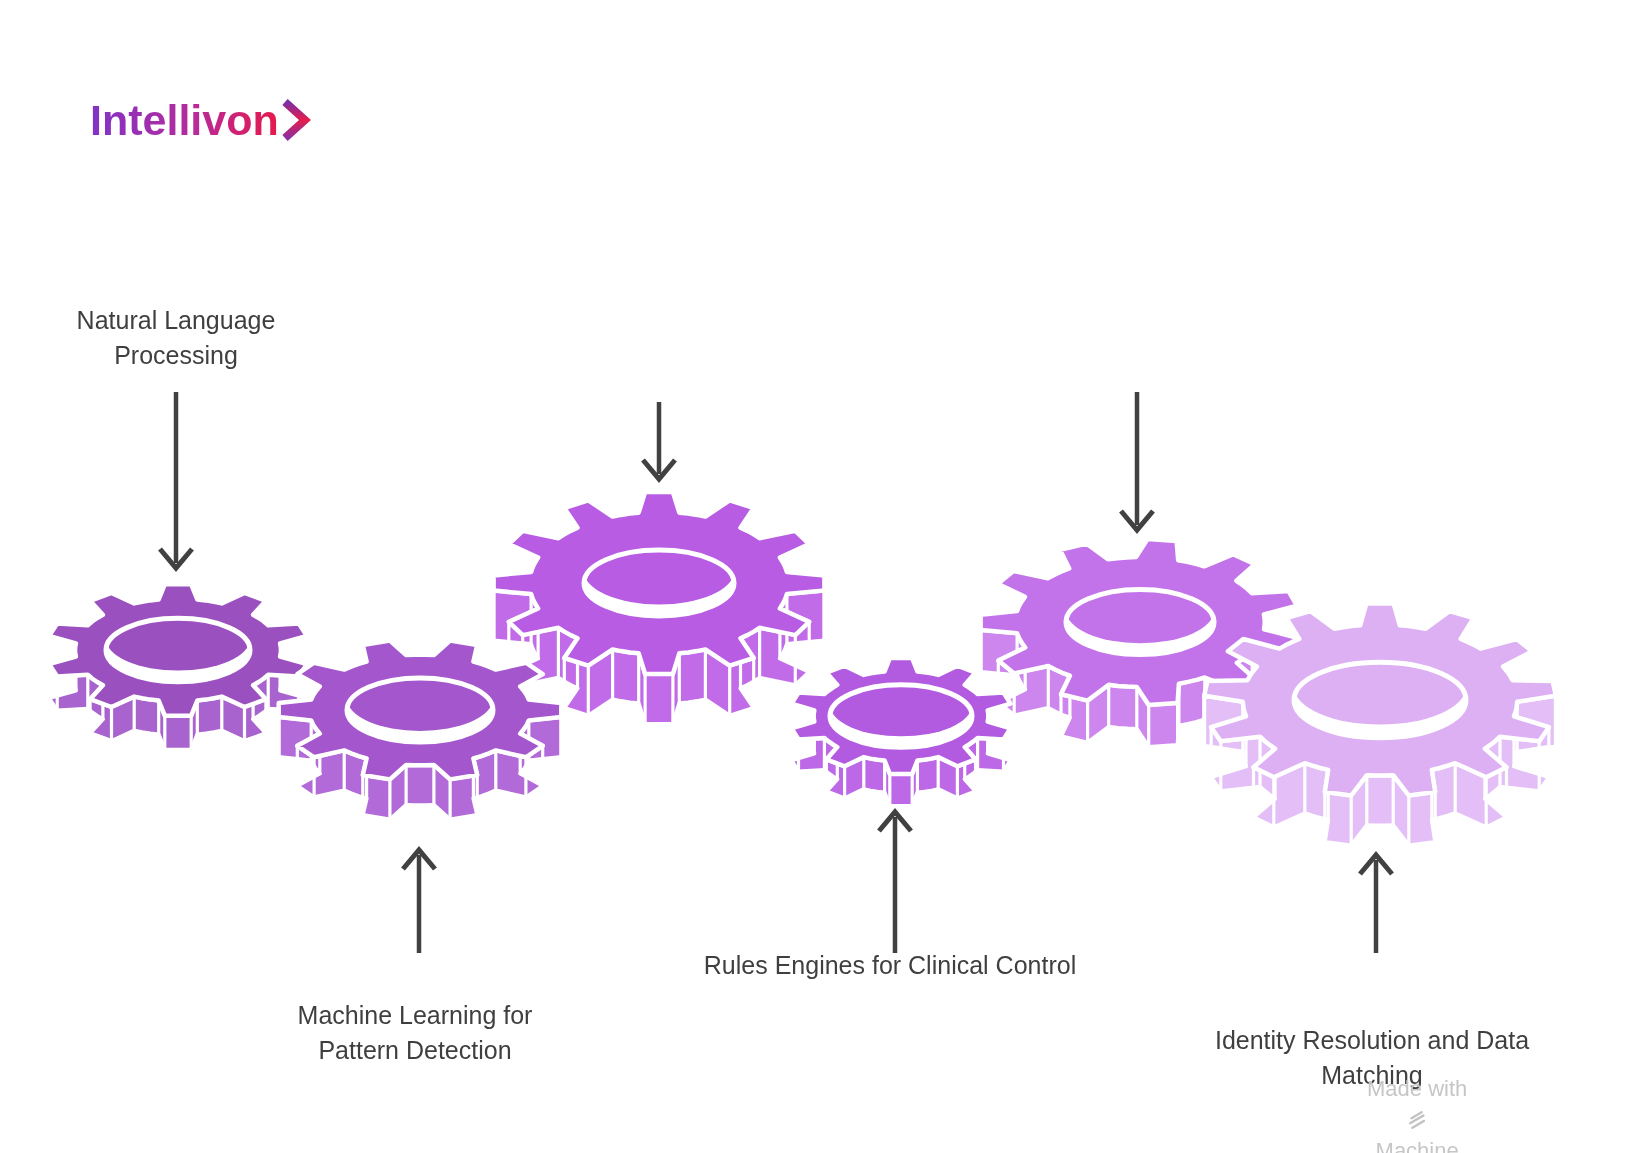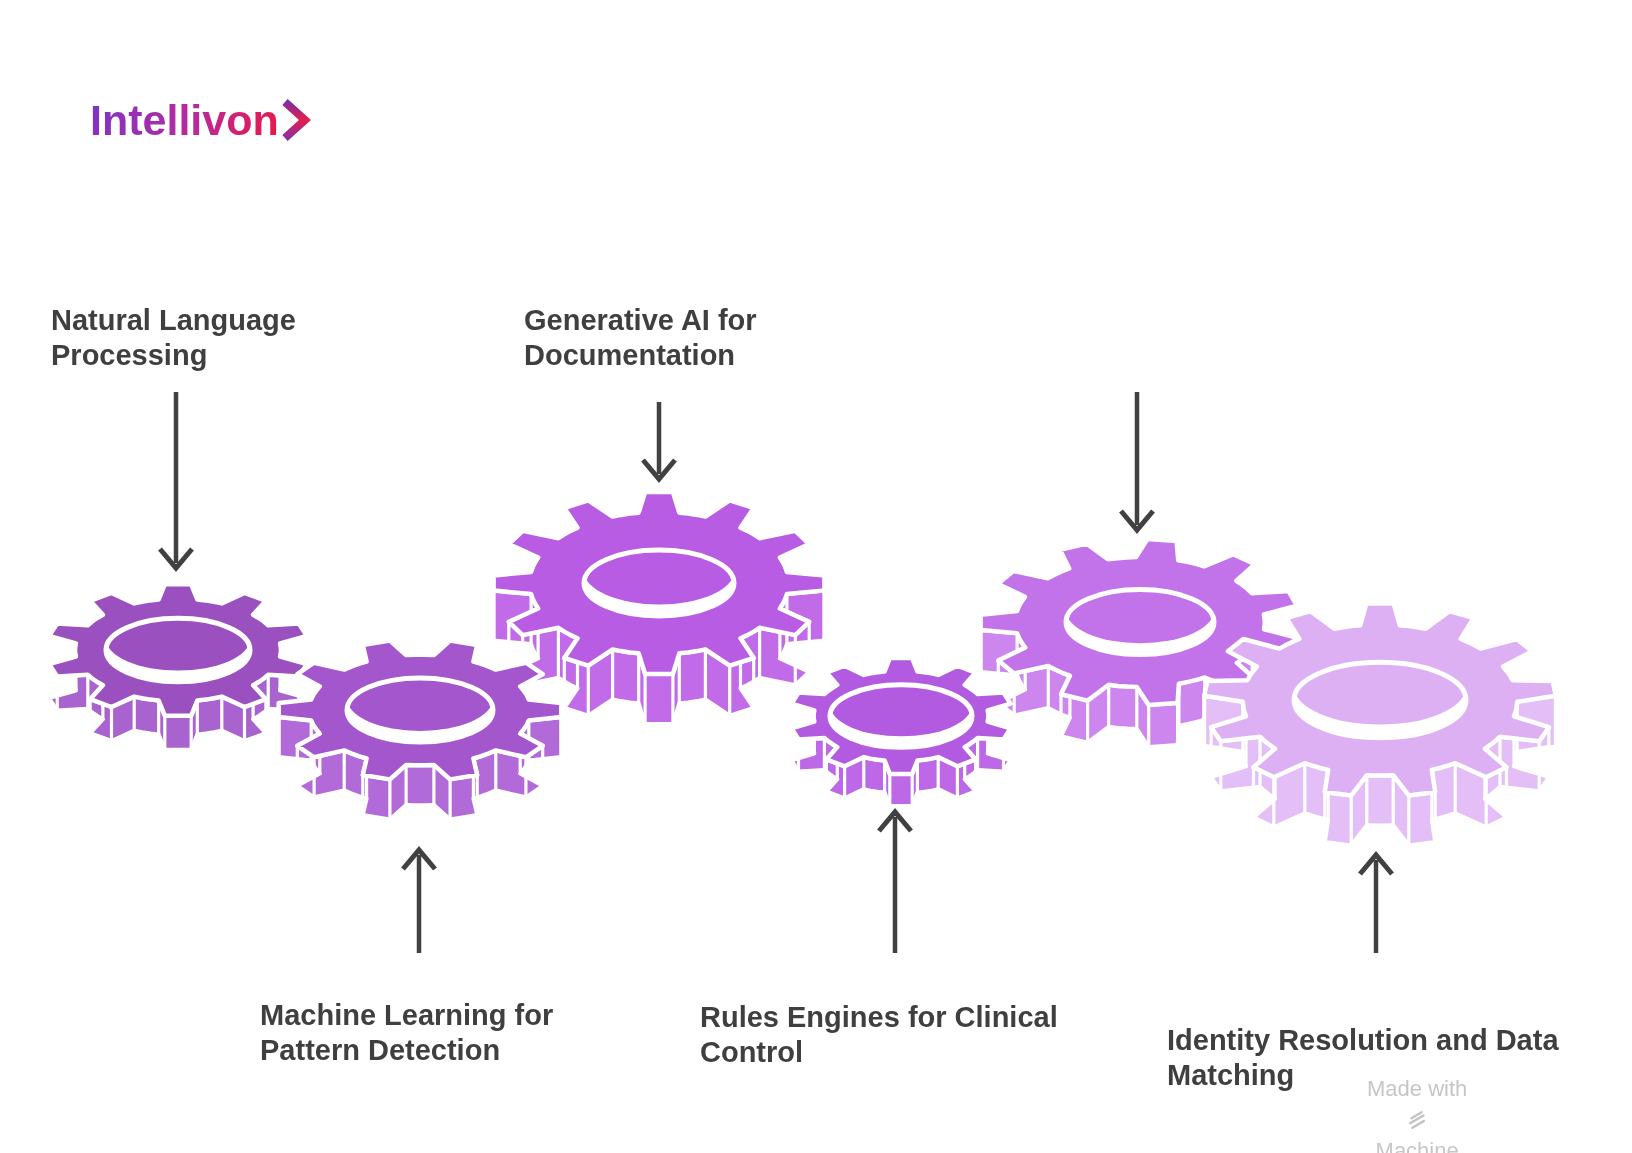--- a/index.html
+++ b/index.html
@@ -9,27 +9,27 @@
   }
   #gears{position:absolute;left:0;top:0;}
   .logo{position:absolute;left:90px;top:96px;display:flex;align-items:center;gap:2px;}
   .logo-text{
     font-size:43px;font-weight:bold;line-height:1;
     background:linear-gradient(90deg,#8133C6 0%,#B62B9B 55%,#E6194B 100%);
     -webkit-background-clip:text;background-clip:text;color:transparent;
   }
   .logo-chevron{display:block;}
   .label{
-    position:absolute;color:#3F3F3F;
-    font-size:29px;font-weight:bold;line-height:35px;
+    position:absolute;text-align:center;color:#3F3F3F;
+    font-size:25px;font-weight:normal;line-height:35px;
   }
   .l1{left:51px;top:303px;width:250px;}
   .l2{left:260px;top:980px;width:310px;margin-top:18px;}
   .l3{left:524px;top:303px;width:270px;}
-  .l4{left:700px;top:1000px;width:380px;}
+  .l4{left:700px;top:948px;width:380px;}
   .l5{left:987px;top:303px;width:300px;}
   .l6{left:1167px;top:1023px;width:410px;}
   .watermark{
     position:absolute;left:1367px;top:1076px;display:flex;align-items:center;gap:7px;
     font-size:22px;color:#C6C6C8;flex-direction:column;
   }
   .watermark svg{display:block;}
 </style>
 </head>
 <body>
@@ -290,21 +290,20 @@
           <stop offset="0.5" stop-color="#E41E4C"></stop>
           <stop offset="1" stop-color="#8A2FA0"></stop>
         </linearGradient>
       </defs>
       <polyline points="4,6 24,24 4,42" fill="none" stroke="url(#chevGrad)" stroke-width="8" stroke-linejoin="miter"></polyline>
     </svg>
   </div>
 
   <div class="label top l1">Natural Language Processing</div>
   <div class="label bottom l2">Machine Learning for Pattern Detection</div>
-  <div class="label top l3">Generative AI for Documentation</div>
   <div class="label bottom l4">Rules Engines for Clinical Control</div>
   <div class="label bottom l6">Identity Resolution and Data Matching</div>
 
   <div class="watermark">
     <span>Made with</span>
     <svg width="22" height="22" viewBox="0 0 24 24">
       <g stroke="#C2C2C4" stroke-width="2.6" stroke-linecap="round" fill="none">
         <path d="M6 10 L17 3.5"></path>
         <path d="M4.5 15.5 L19 7"></path>
         <path d="M7 20.5 L19.5 13"></path>

